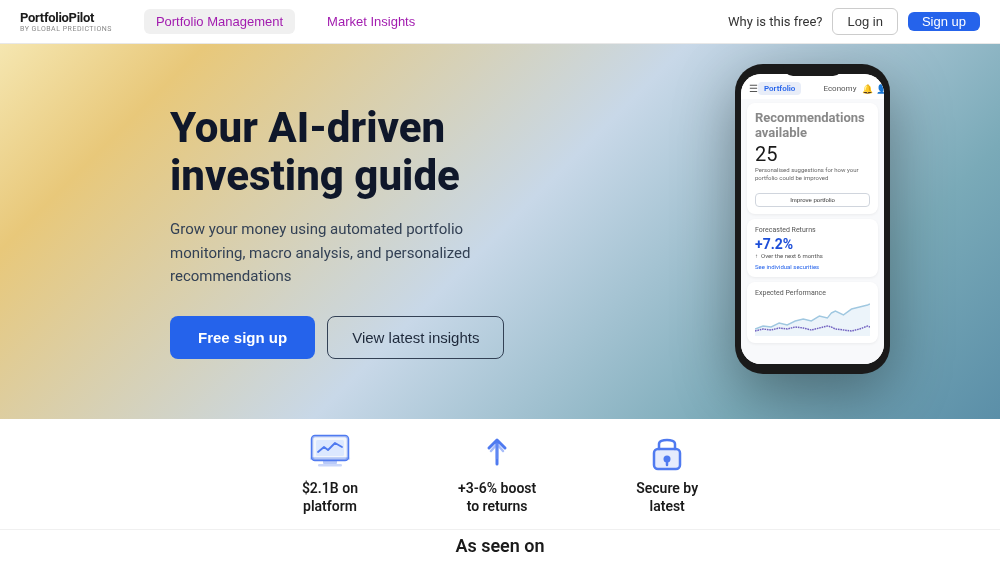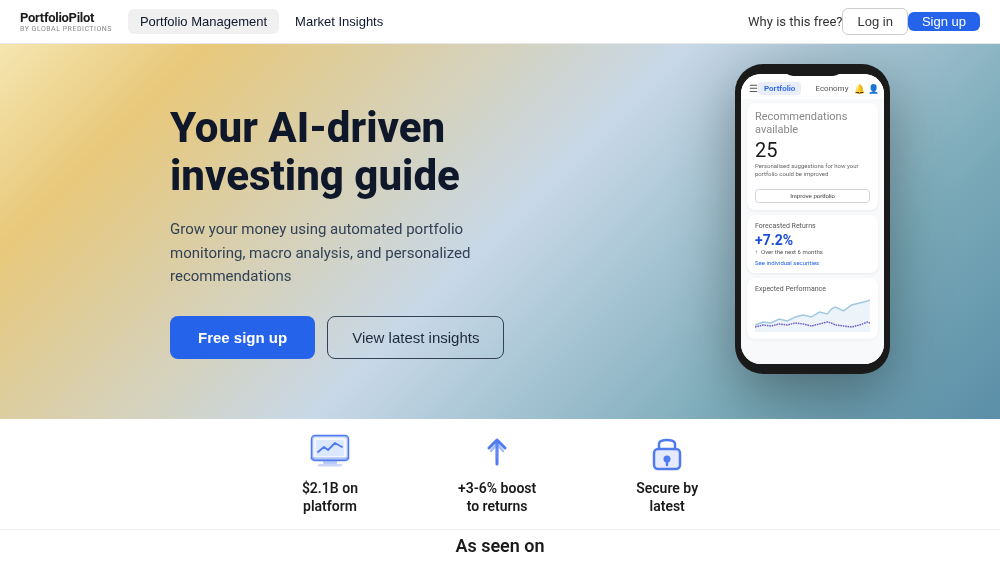--- a/index.html
+++ b/index.html
@@ -35,32 +35,34 @@
     }
     .nav-links {
       display: flex;
       gap: 4px;
     }
     .nav-link {
       padding: 5px 12px;
       border-radius: 6px;
       font-size: 13px;
       cursor: pointer;
-      color: #0f172a;
+      color: #a21caf;
       background: transparent;
       border: none;
+      margin-left: 16px;
     }
     .nav-link.active {
       background: #f0f0f0;
       font-weight: 500;
     }
     .nav-right {
       margin-left: auto;
       display: flex;
       align-items: center;
+      gap: 10px;
     }
     .nav-why {
       font-size: 13px;
       color: #333;
       cursor: pointer;
     }
     .btn-login {
       padding: 5px 14px;
       border: 1px solid #ccc;
       border-radius: 6px;
@@ -174,21 +176,21 @@
       justify-content: space-between;
       padding: 8px 8px 4px;
       background: #fff;
     }
     .phone-menu-icon {
       font-size: 10px;
       color: #555;
     }
     .phone-tabs {
       display: flex;
-      gap: 8px;
+      gap: 16px;
       font-size: 8px;
     }
     .phone-tab {
       padding: 2px 6px;
       border-radius: 4px;
       color: #555;
     }
     .phone-tab.active {
       background: #e8edf8;
       color: #2563eb;
@@ -213,23 +215,23 @@
       margin-bottom: 5px;
       box-shadow: 0 1px 3px rgba(0,0,0,0.06);
     }
     .card-title-row {
       display: flex;
       justify-content: space-between;
       align-items: flex-start;
       margin-bottom: 2px;
     }
     .card-title {
-      font-size: 11px;
+      font-size: 13px;
       color: #888;
-      font-weight: 400;
+      font-weight: 700;
     }
     .card-big-num {
       font-size: 20px;
       font-weight: 400;
       color: #1a1a1a;
     }
     .card-desc {
       font-size: 6px;
       color: #666;
       line-height: 1.3;

